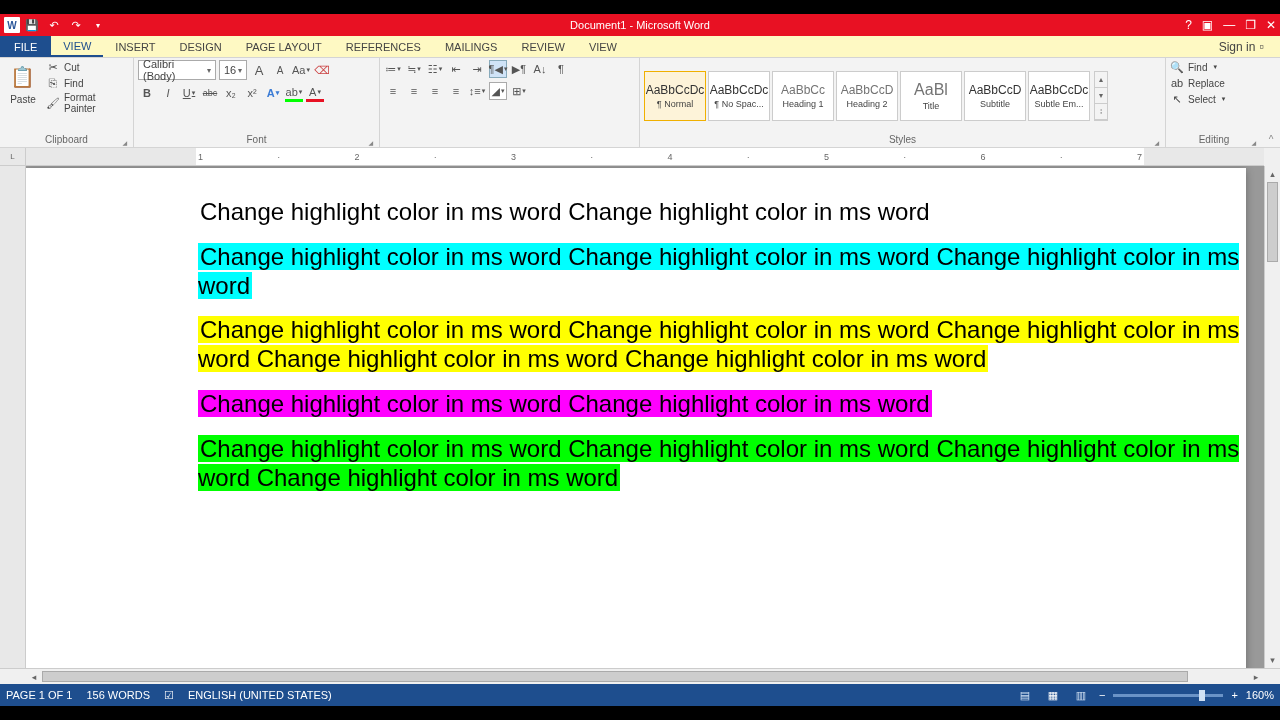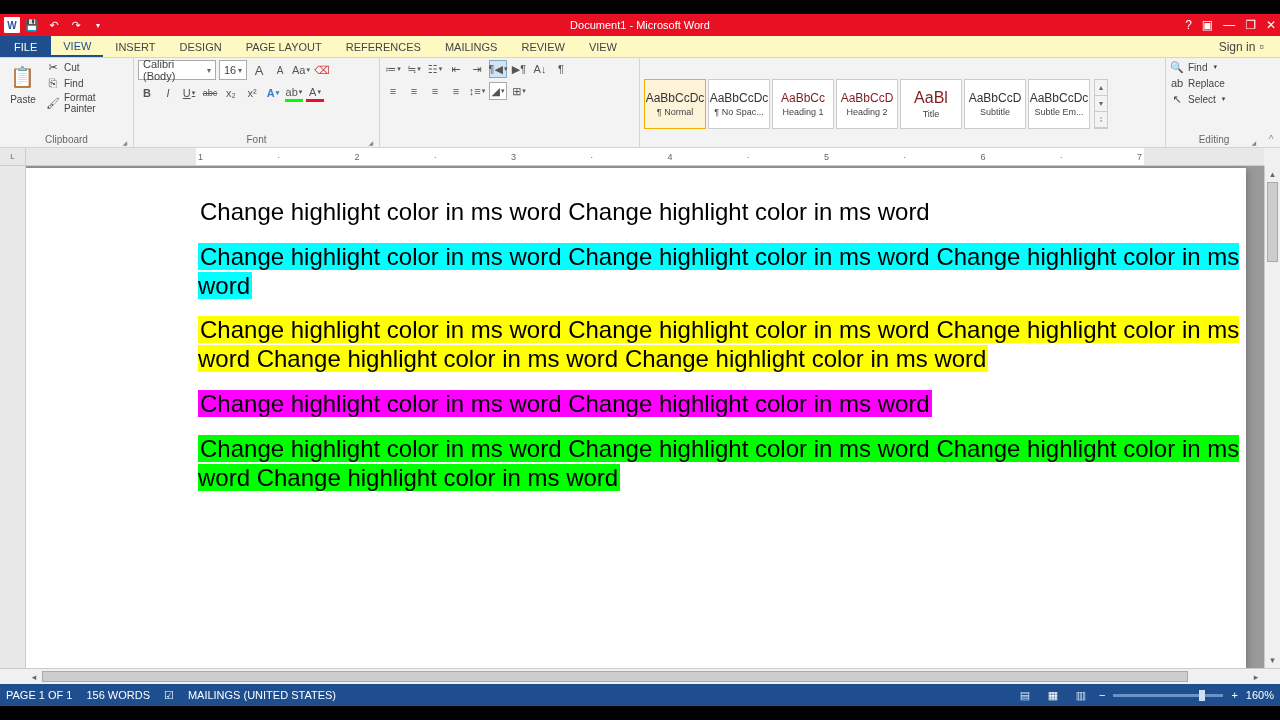--- a/index.html
+++ b/index.html
@@ -33,21 +33,21 @@
 .combo { background: #fff; border: 1px solid #aaa; height: 20px; font-size: 11px; display: flex; align-items: center; padding: 0 4px; color: #444; }
 .combo.font { width: 78px; }
 .combo.size { width: 28px; }
 .combo::after { content: "▾"; margin-left: auto; font-size: 8px; color: #666; }
 .rb { width: 18px; height: 18px; display: flex; align-items: center; justify-content: center; font-size: 11px; color: #555; }
 .rb.with-arrow::after { content: "▾"; font-size: 7px; margin-left: 1px; }
 .styles-gallery { display: flex; gap: 2px; }
 .style-tile { width: 62px; height: 50px; border: 1px solid #ccc; background: #fff; display: flex; flex-direction: column; align-items: center; justify-content: center; font-size: 9px; color: #444; gap: 2px; }
 .style-tile.first { border: 1px solid #f0b000; background: #fdf3d9; }
 .style-sample { font-size: 12px; color: #333; }
-.style-sample.blue { color: #7f1d1d; }
+.style-sample.blue { color: #737373; }
 .style-sample.big { font-size: 16px; }
 .style-nav { width: 14px; display: flex; flex-direction: column; border: 1px solid #ccc; }
 .style-nav div { flex: 1; display: flex; align-items: center; justify-content: center; font-size: 8px; color: #666; border-bottom: 1px solid #ccc; }
 .ruler-area { height: 18px; background: #fff; display: flex; }
 .ruler-corner { width: 26px; background: #e8e8e8; border-right: 1px solid #ccc; border-bottom: 1px solid #ccc; display: flex; align-items: center; justify-content: center; font-size: 8px; color: #666; }
 .hruler { flex: 1; background: #fff; border-bottom: 1px solid #ccc; position: relative; font-size: 9px; color: #666; }
 .hruler .gray-left { position: absolute; left: 0; top: 0; bottom: 0; width: 170px; background: #e8e8e8; }
 .hruler .gray-right { position: absolute; right: 0; top: 0; bottom: 0; width: 120px; background: #e8e8e8; }
 .hruler .marks { position: absolute; left: 170px; right: 120px; top: 0; bottom: 0; display: flex; justify-content: space-between; align-items: center; padding: 0 2px; }
 .workspace { flex: 1; display: flex; background: #999; overflow: hidden; }
@@ -225,20 +225,21 @@
             <div class="style-sample">AaBbCcDc</div>
             <div>Subtle Em...</div>
           </div>
         </div>
       <div class="style-nav" style="height:50px;">
         <div>▴</div>
           <div>▾</div>
           <div>⁞</div>
       </div>
     </div>
+    <div class="group-label">Styles</div>
   </div>
 
   <div class="group" style="width:96px;border-right:none;">
     <div class="group-body">
       <div class="mini-list">
         <div class="mini-item">
             <span class="mini-icon">🔍</span>
             <span>Find</span>
             <span style="font-size:7px;margin-left:2px;">▾</span>
           </div>
@@ -308,21 +309,21 @@
       <div class="hscroll-thumb"></div>
     </div>
   <div class="arrow">▸</div>
   <div style="width:16px;"></div>
 </div>
 
 <div class="statusbar">
   <span>PAGE 1 OF 1</span>
   <span>156 WORDS</span>
   <span>☑</span>
-  <span>MAILINGS (UNITED STATES)</span>
+  <span>ENGLISH (UNITED STATES)</span>
   <div class="status-right">
     <div class="view-btn">▤</div>
     <div class="view-btn" style="color:#fff;">▦</div>
     <div class="view-btn">▥</div>
     <span>−</span>
     <div class="zoom-slider"></div>
     <span>+</span>
     <span>160%</span>
   </div>
 </div>

